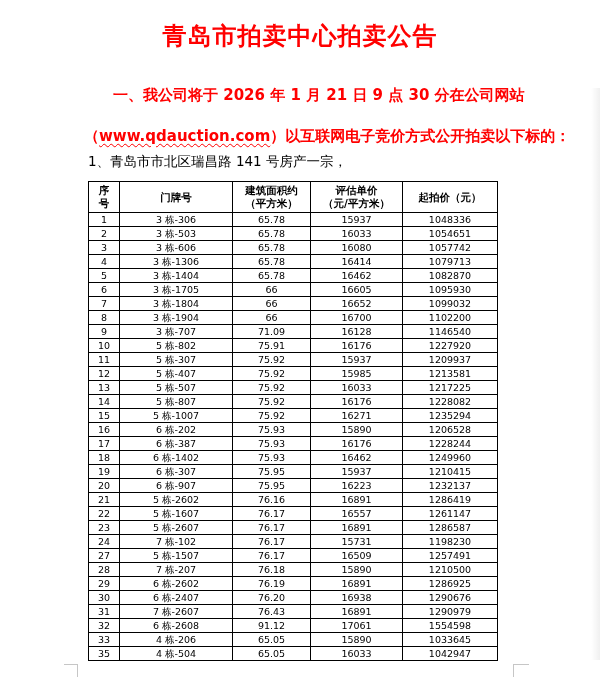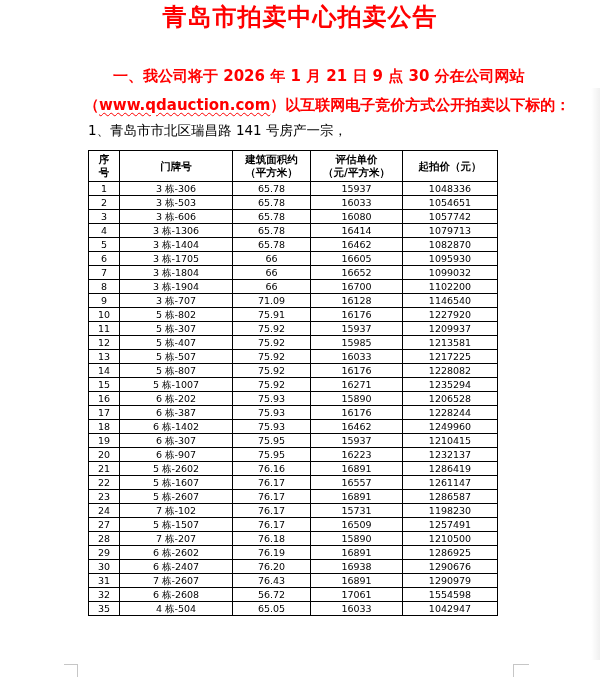--- a/index.html
+++ b/index.html
@@ -2,30 +2,30 @@
 <html style="--accent: #FF0000; --line: #000000;"><head>
 <meta charset="utf-8">
 <style>
   html,body{margin:0;padding:0;}
   body{
     width:600px;height:677px;background:#ffffff;position:relative;overflow:hidden;
     font-family:"DejaVu Sans","Liberation Sans",sans-serif;
     color:#000;
   }
   .title{
-    margin:0;padding-top:4px;text-align:center;
+    margin:0;padding-top:23px;text-align:center;
     font-size:24px;line-height:27px;font-weight:bold;color:var(--accent,#FF0000);
     letter-spacing:1px;
   }
   .red-line{
     margin:0;color:var(--accent,#FF0000);font-weight:bold;
     font-size:15px;line-height:17px;white-space:nowrap;
   }
   .red-line.l1{margin-top:37px;margin-left:113px;}
-  .red-line.l2{margin-top:12px;margin-left:84px;}
+  .red-line.l2{margin-top:24px;margin-left:84px;}
   .url{
     color:var(--accent,#FF0000);
     text-decoration:underline;
     text-decoration-style:wavy;
     text-decoration-thickness:1px;
     text-underline-offset:2px;
     cursor:pointer;
   }
   .item-line{
     margin:0;margin-top:8px;margin-left:88px;
@@ -302,23 +302,30 @@
         <tr>
           <td>31</td>
           <td>7 栋-2607</td>
           <td>76.43</td>
           <td>16891</td>
           <td>1290979</td>
         </tr>
         <tr>
           <td>32</td>
           <td>6 栋-2608</td>
-          <td>56.72</td>
+          <td>91.12</td>
           <td>17061</td>
           <td>1554598</td>
+        </tr>
+        <tr>
+          <td>33</td>
+          <td>4 栋-206</td>
+          <td>65.05</td>
+          <td>15890</td>
+          <td>1033645</td>
         </tr>
         <tr>
           <td>35</td>
           <td>4 栋-504</td>
           <td>65.05</td>
           <td>16033</td>
           <td>1042947</td>
         </tr>
       </tbody>
   </table>

